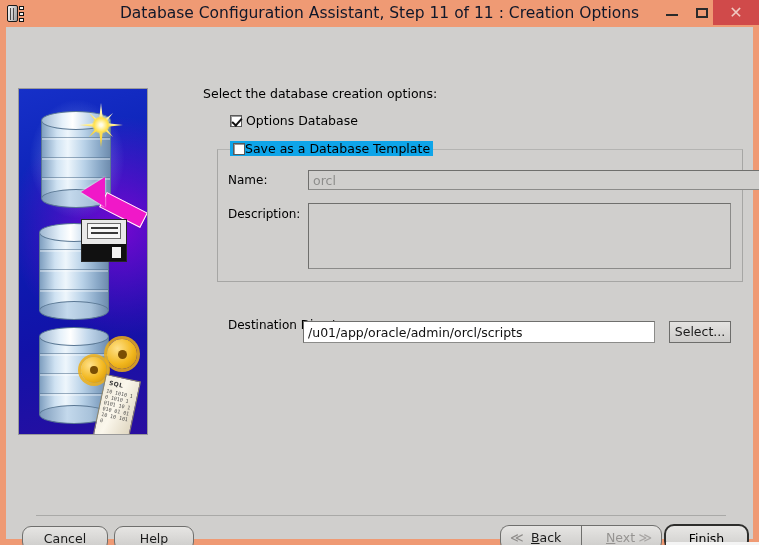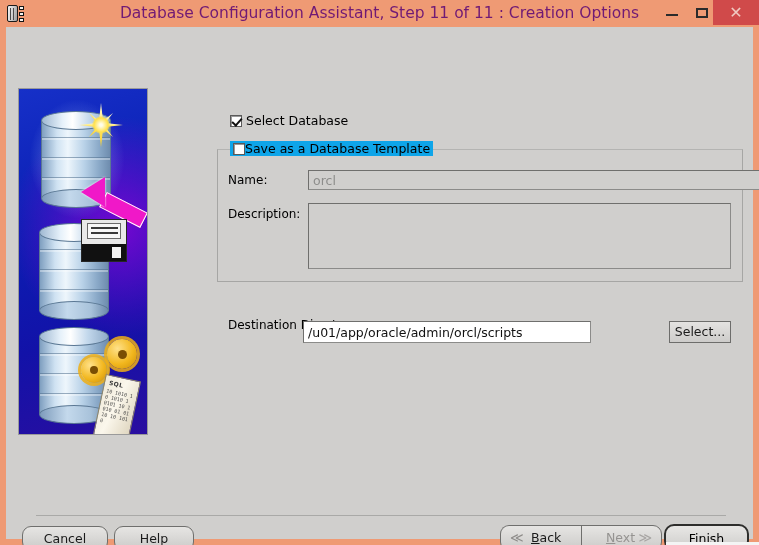--- a/index.html
+++ b/index.html
@@ -69,21 +69,21 @@
   .title-icon .tsq.c { top: 13px; }
 
   .title-text {
     position: absolute;
     left: 0; top: 0;
     width: 759px;
     height: 36px;
     line-height: 27px;
     text-align: center;
     font-size: 15.5px;
-    color: #701a75;
+    color: #0f172a;
     white-space: nowrap;
     border-radius: 13px;
   }
 
   .win-btn {
     position: absolute;
     top: 0;
     height: 25px;
     width: 30px;
     cursor: default;
@@ -422,21 +422,21 @@
   #fld-desc {
     left: 302px; top: 176px;
     width: 423px; height: 66px;
     background: #d0cfcd;
     color: #8d8d8b;
     resize: none;
   }
 
   #fld-dest {
     left: 297px; top: 294px;
-    width: 288px; height: 22px;
+    width: 352px; height: 22px;
     background: #ffffff;
     color: #111111;
   }
 
   .button {
     position: absolute;
     box-sizing: border-box;
     background: linear-gradient(#e4e3e1,#cdccca);
     border: 1px solid #6d6d6b;
     font-family: "DejaVu Sans", "Liberation Sans", sans-serif;
@@ -609,23 +609,24 @@
           <span class="bottom"></span>
       </div>
       <div class="gear g1"></div>
       <div class="gear g2"></div>
       <div class="scroll">
         <span class="sql">SQL</span>
         <span class="bits">10 1010 10 1010 1 0101 10 1010 01 0110 10 1010</span>
       </div>
     </div>
 
+    <div class="intro">Select the database creation options:</div>
 
     <div class="cb-row" id="cb-create">
-      <span class="cb checked"></span><span class="lbl">Select Database</span>
+      <span class="cb checked"></span><span class="lbl">Options Database</span>
     </div>
 
     <div class="group gp1">
       <div class="legend">
         <span class="cb"></span><span class="lbl">Save as a Database Template</span>
       </div>
     </div>
 
     <div class="fld-label" id="lbl-name">Name:</div>
     <input class="textfield disabled" id="fld-name" type="text" disabled="" value="orcl" style="">

